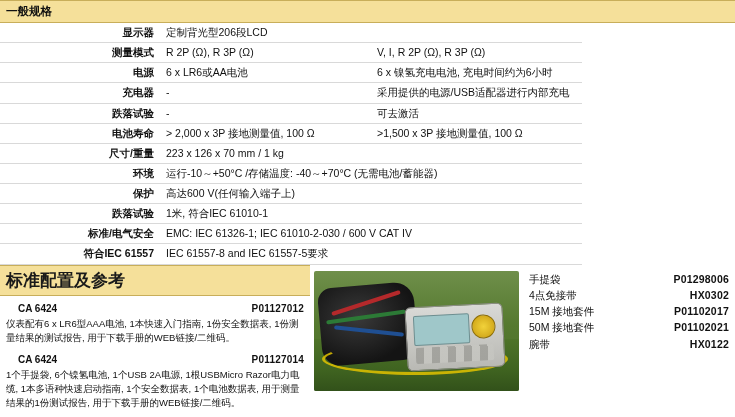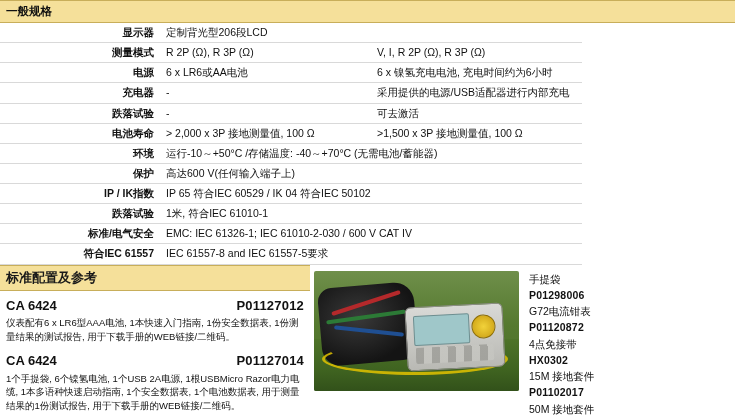--- a/index.html
+++ b/index.html
@@ -65,40 +65,41 @@
     width: 310px;
     box-sizing: border-box;
   }
   .bottom-right {
     width: 425px;
     box-sizing: border-box;
   }
   .bar-left, .bar-right {
     background: #f5e09a;
     font-weight: bold;
-    font-size: 13px;
+    font-size: 17px;
     padding: 3px 6px;
     border-top: 1px solid #c8ae5a;
     border-bottom: 1px solid #c8ae5a;
     box-sizing: border-box;
   }
   .bar-left { width: 310px; }
   .bar-right { width: 425px; }
   .ref-block {
     padding: 6px 6px 0 6px;
     font-size: 9.5px;
     line-height: 1.45;
     color: #111;
   }
   .ref-head {
     display: flex;
     justify-content: space-between;
     font-weight: bold;
-    font-size: 13px;
+    font-size: 10px;
     margin-bottom: 1px;
+    margin-left: 12px;
   }
   .ref-code { letter-spacing: 0.2px; text-align: center; }
   .ref-desc { margin-bottom: 8px; }
   
   .acc-wrap {
     display: flex;
     padding: 6px 0 0 0;
   }
   .acc-photo {
     width: 205px;
@@ -177,21 +178,20 @@
     margin-left: 10px;
     flex: 1;
   }
   .acc-row {
     display: flex;
     justify-content: space-between;
     align-items: baseline;
     font-size: 10.5px;
     line-height: 1.55;
     padding-right: 6px;
-    flex-direction: column;
   }
   .acc-name { color: #111; }
   .acc-code { font-weight: bold; letter-spacing: 0.2px; color: #111; }
 </style>
 </head>
 <body>
 
 <div class="page">
 
   <div class="section-bar">一般规格</div>
@@ -221,30 +221,30 @@
         <td class="label">跌落试验</td>
         <td class="val col2">-</td>
         <td class="val col3">可去激活</td>
       </tr>
       <tr>
         <td class="label">电池寿命</td>
         <td class="val col2">&gt; 2,000 x 3P 接地测量值, 100 Ω</td>
         <td class="val col3">&gt;1,500 x 3P 接地测量值, 100 Ω</td>
       </tr>
       <tr>
+        <td class="label">尺寸/重量</td>
+        <td class="val" colspan="2">223 x 126 x 70 mm / 1 kg</td>
+      </tr>
+      <tr>
         <td class="label">环境</td>
         <td class="val" colspan="2">运行-10～+50°C /存储温度: -40～+70°C (无需电池/蓄能器)</td>
       </tr>
       <tr>
         <td class="label">保护</td>
         <td class="val" colspan="2">高达600 V(任何输入端子上)</td>
-      </tr>
-      <tr>
-        <td class="label">IP / IK指数</td>
-        <td class="val" colspan="2">IP 65 符合IEC 60529 / IK 04 符合IEC 50102</td>
       </tr>
       <tr>
         <td class="label">跌落试验</td>
         <td class="val" colspan="2">1米, 符合IEC 61010-1</td>
       </tr>
       <tr>
         <td class="label">标准/电气安全</td>
         <td class="val" colspan="2">EMC: IEC 61326-1; IEC 61010-2-030 / 600 V CAT IV</td>
       </tr>
       <tr>
@@ -295,24 +295,20 @@
             <div class="btns"></div>
           </div>
         </div>
 
         <div class="acc-list">
           <div class="acc-row">
             <span class="acc-name">手提袋</span>
             <span class="acc-code">P01298006</span>
           </div>
           <div class="acc-row">
-            <span class="acc-name">G72电流钳表</span>
-            <span class="acc-code">P01120872</span>
-          </div>
-          <div class="acc-row">
             <span class="acc-name">4点免接带</span>
             <span class="acc-code">HX0302</span>
           </div>
           <div class="acc-row">
             <span class="acc-name">15M 接地套件</span>
             <span class="acc-code">P01102017</span>
           </div>
           <div class="acc-row">
             <span class="acc-name">50M 接地套件</span>
             <span class="acc-code">P01102021</span>

